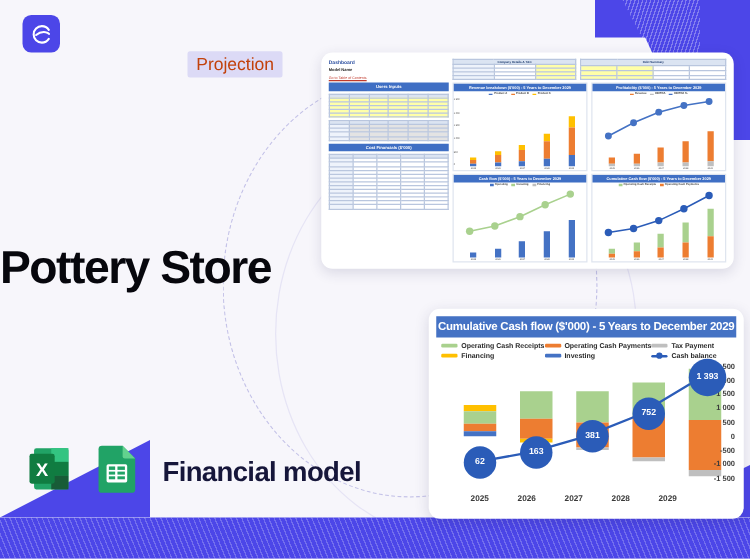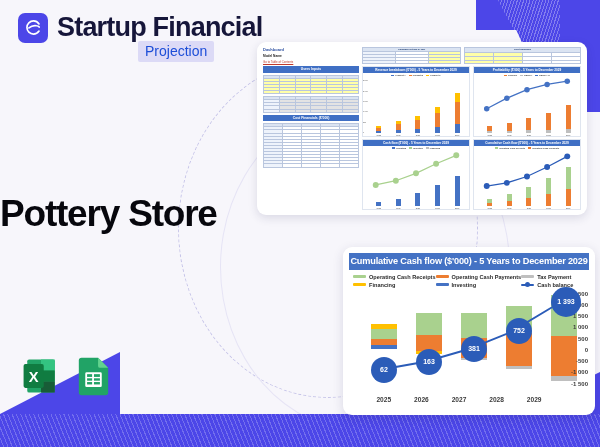--- a/index.html
+++ b/index.html
@@ -111,23 +111,23 @@
   }
   #brand-title {
     font-size: 27px;
     font-weight: bold;
     color: #16163a;
     letter-spacing: -0.8px;
     white-space: nowrap;
   }
   #brand-badge {
     position: absolute;
-    left: 138px; top: 41px;
+    left: 150px; top: 41px;
     background: #dcdaf6;
-    color: #1d4ed8;
+    color: #c2410c;
     font-size: 14px;
     padding: 2px 7px 3px 7px;
     border-radius: 2px;
     z-index: 20;
     white-space: nowrap;
   }
 
   
   #headline {
     position: absolute;
@@ -296,21 +296,20 @@
   <div class="blue-bottom-stripes"></div>
 </div>
 
 <div id="brand">
   <div id="brand-mark">
     <svg width="19" height="19" viewBox="0 0 24 24" aria-hidden="true">
       <path d="M19 7.5C17.3 5 14.8 3.7 12 3.7 7.4 3.7 3.7 7.4 3.7 12S7.4 20.3 12 20.3c2.8 0 5.3-1.3 7-3.8" fill="none" stroke="#ffffff" stroke-width="2.1" stroke-linecap="round"></path>
       <path d="M6.2 12.6c2.6-2.2 6.4-3.3 9.6-2.8 1.5.2 2.7.8 3.4 1.7" fill="none" stroke="#ffffff" stroke-width="2.1" stroke-linecap="round"></path>
     </svg>
   </div>
-  <div id="brand-title">Startup Financial</div>
 </div>
 <div id="brand-badge">Projection</div>
 
 <div id="headline">Pottery Store</div>
 
 <div id="footer-row">
   <span>
     <svg width="44" height="44" viewBox="0 0 48 48" aria-hidden="true">
       <rect x="9" y="6" width="30" height="36" rx="2" fill="#21a366"></rect>
       <rect x="24" y="6" width="15" height="12" fill="#33c481"></rect>
@@ -326,20 +325,21 @@
       <path d="M27 4l11 11H29a2 2 0 0 1-2-2V4z" fill="#62d28e"></path>
       <rect x="13" y="20" width="18" height="16" rx="1.5" fill="#ffffff"></rect>
       <rect x="15" y="22" width="5.5" height="3" fill="#21a366"></rect>
       <rect x="22.5" y="22" width="6.5" height="3" fill="#21a366"></rect>
       <rect x="15" y="26.5" width="5.5" height="2.6" fill="#21a366"></rect>
       <rect x="22.5" y="26.5" width="6.5" height="2.6" fill="#21a366"></rect>
       <rect x="15" y="30.6" width="5.5" height="2.6" fill="#21a366"></rect>
       <rect x="22.5" y="30.6" width="6.5" height="2.6" fill="#21a366"></rect>
     </svg>
   </span>
+  <span id="footer-label">Financial model</span>
 </div>
 
 <div id="dashboard-card">
   <div class="sheet-grid">
 
     <div class="sheet-left">
       <div class="s-title">Dashboard</div>
       <div class="s-sub">Model Name</div>
       <div class="s-link">Go to Table of Contents</div>
 

